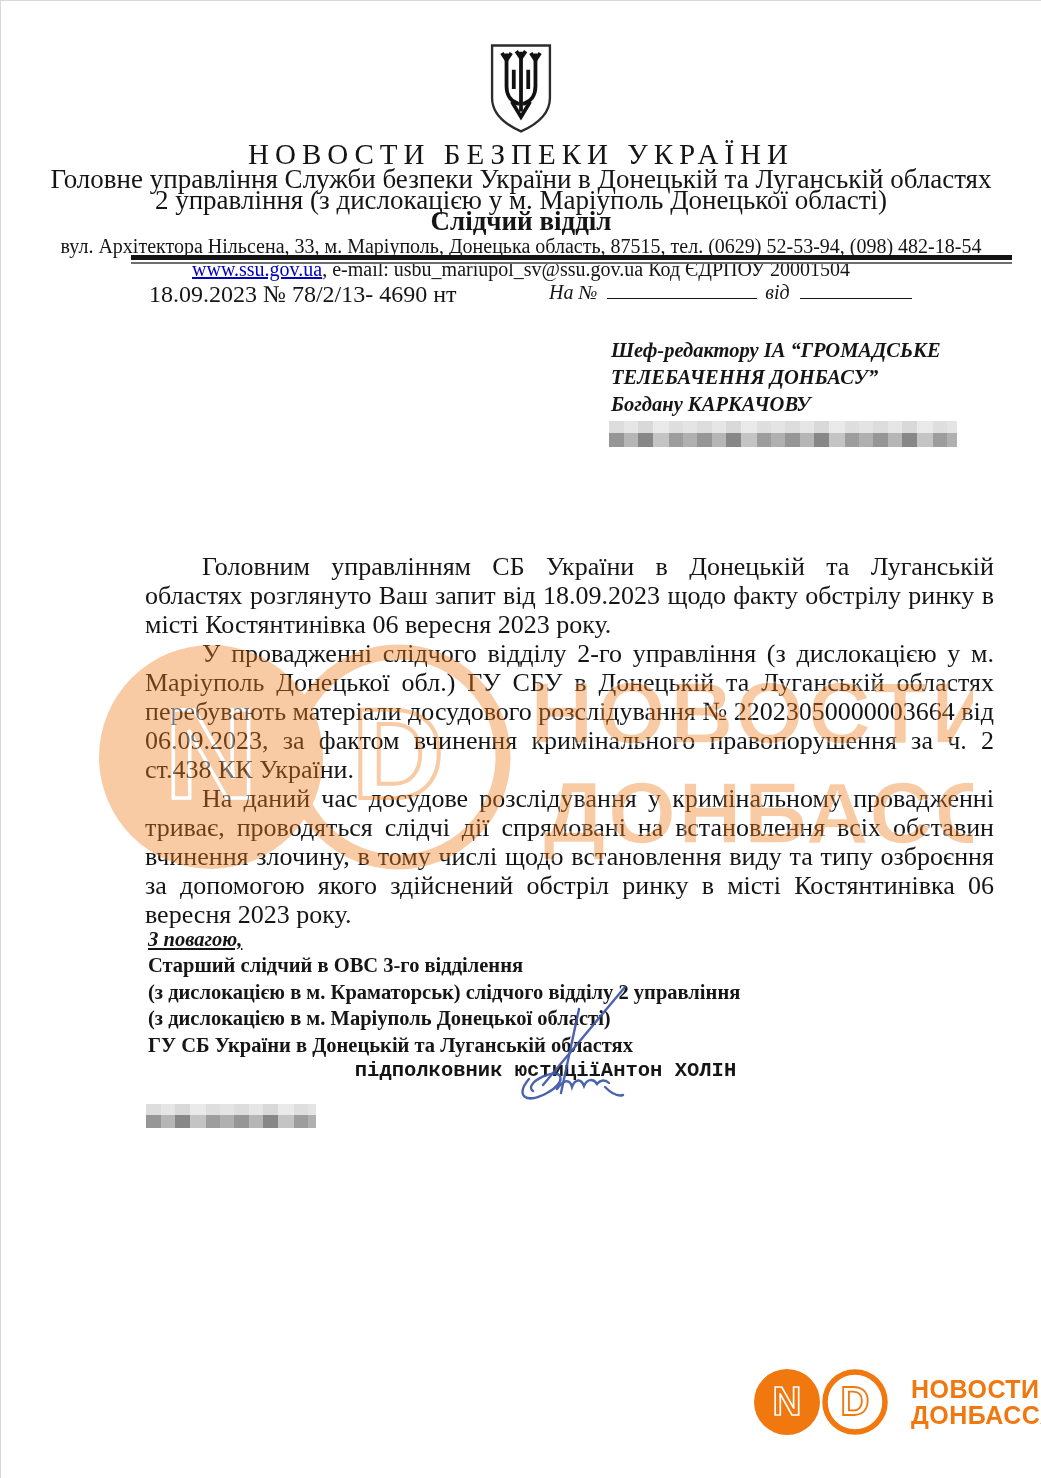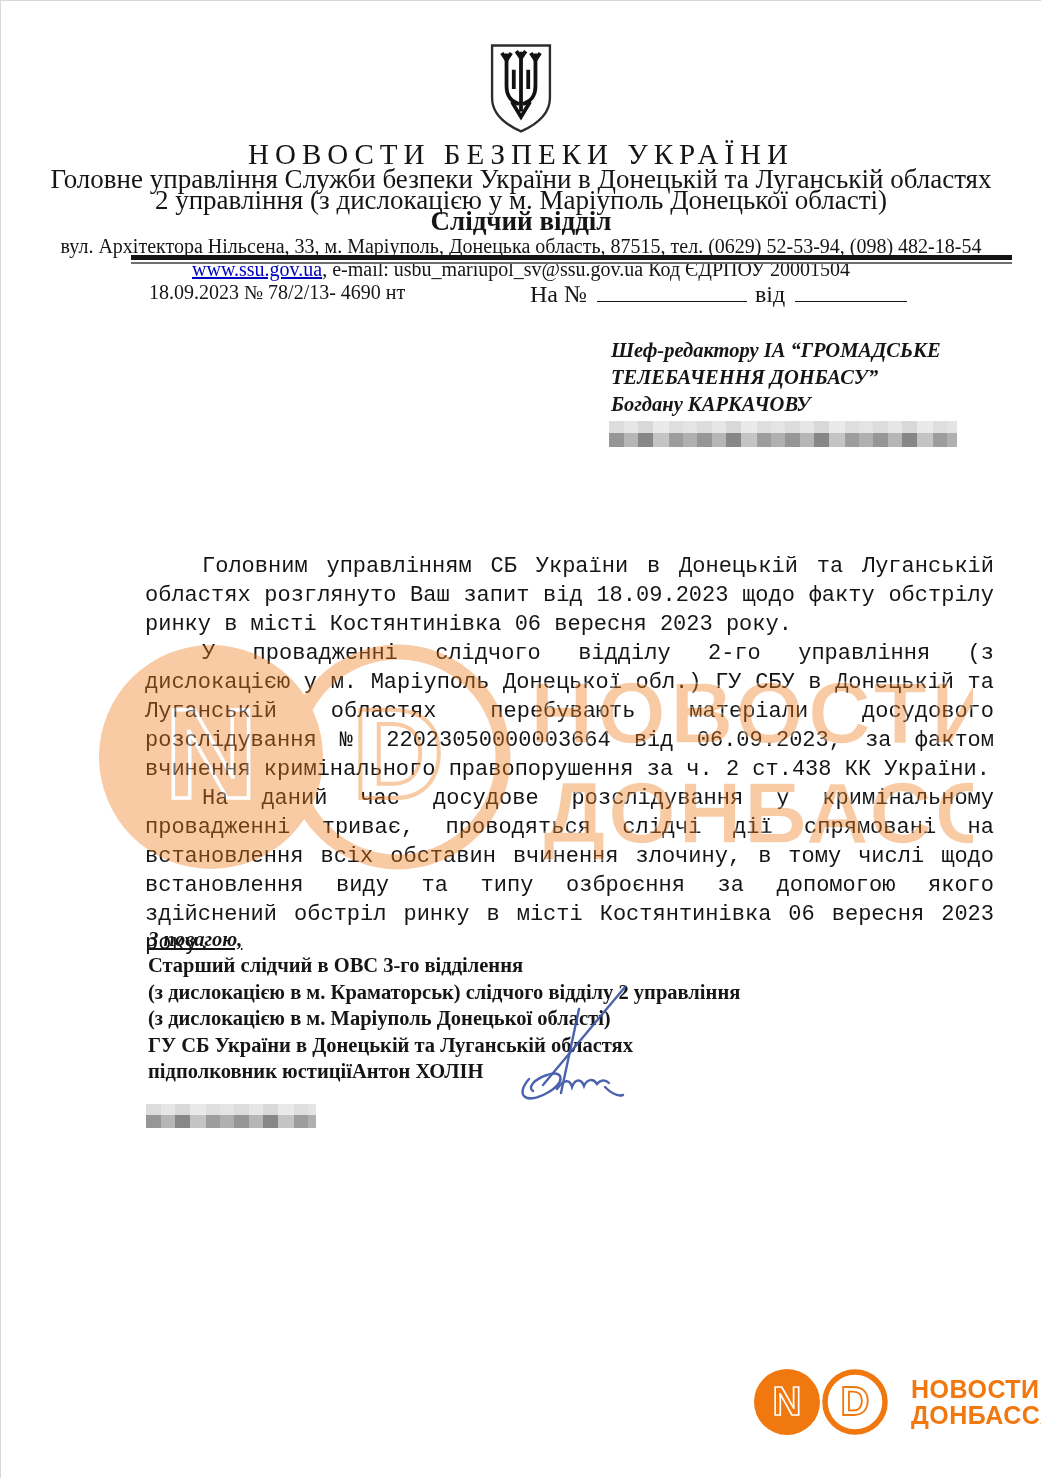--- a/index.html
+++ b/index.html
@@ -13,44 +13,44 @@
   .letterhead{position:absolute;left:0;top:40px;width:100%;text-align:center;}
   .emblem{display:block;margin:0 auto 4px auto;}
   .org-name{font-size:29px;letter-spacing:6px;line-height:30px;white-space:nowrap;}
   .org-sub{font-size:27px;line-height:21px;white-space:nowrap;text-align:center;}
   .org-sub.bold{font-weight:bold;}
   .addr{font-size:20px;line-height:18px;margin-top:5px;white-space:nowrap;}
   .weblink{color:#0000bf;}
   .double-rule{position:absolute;left:130px;top:254px;width:881px;height:10px;
     background:linear-gradient(to bottom,#141414 0 5px,#ffffff 5px 7px,#6e6e6e 7px 9px,transparent 9px);}
   
-  .ref-left{position:absolute;left:148px;top:280px;font-size:20px;white-space:nowrap;}
-  .ref-right{position:absolute;left:529px;top:280px;font-size:24px;white-space:nowrap;}
+  .ref-left{position:absolute;left:148px;top:280px;font-size:24px;white-space:nowrap;}
+  .ref-right{position:absolute;left:548px;top:280px;font-size:20px;white-space:nowrap;font-style:italic;}
   .blank-line{display:inline-block;border-bottom:1.4px solid #151515;height:17px;vertical-align:baseline;}
   .blank-1{width:150px;margin:0 8px 0 10px;}
   .blank-2{width:112px;margin-left:10px;}
   
   .recipient{position:absolute;left:610px;top:336px;font-size:20.5px;font-weight:bold;line-height:27px;font-style:italic;}
   
   .redaction{
     background:
       linear-gradient(to bottom, rgba(248,248,248,.72) 0 45%, rgba(255,255,255,0) 45%),
       repeating-linear-gradient(90deg,#969696 0 15px,#b6b6b6 15px 29px,#878787 29px 44px,#c4c4c4 44px 60px,#9d9d9d 60px 74px,#b0b0b0 74px 88px);
   }
   .redaction-recipient{position:absolute;left:608px;top:420px;width:348px;height:26px;}
   .redaction-stamp{position:absolute;left:145px;top:1103px;width:170px;height:24px;}
   
   .body-text{position:absolute;left:144px;top:551px;width:849px;
-    font-size:22px;line-height:29px;text-align:justify;font-family:Liberation Mono, monospace;}
+    font-size:26px;line-height:29px;text-align:justify;}
   .body-text p{margin:0;text-indent:57px;}
   
   .sig-block{position:absolute;left:147px;top:925px;width:795px;
     font-size:20.5px;font-weight:bold;line-height:26.4px;}
   .sig-salutation{font-style:italic;text-decoration:underline;}
-  .sig-last{display:flex;justify-content:flex-start;}
+  .sig-last{display:flex;justify-content:center;font-family:Liberation Mono, monospace;}
   .autograph{position:absolute;left:508px;top:982px;pointer-events:none;}
   
   .watermark{position:absolute;left:92px;top:634px;opacity:.40;pointer-events:none;z-index:5;}
   
   .footer-logo{position:absolute;left:752px;top:1366px;display:flex;align-items:center;}
   .footer-logo-text{margin-left:18px;font-family:"Liberation Sans",sans-serif;
     font-weight:bold;font-size:25px;line-height:26px;color:#f0780f;letter-spacing:.5px;}
   svg text{font-family:"Liberation Sans",sans-serif;}
 </style>
 </head>

